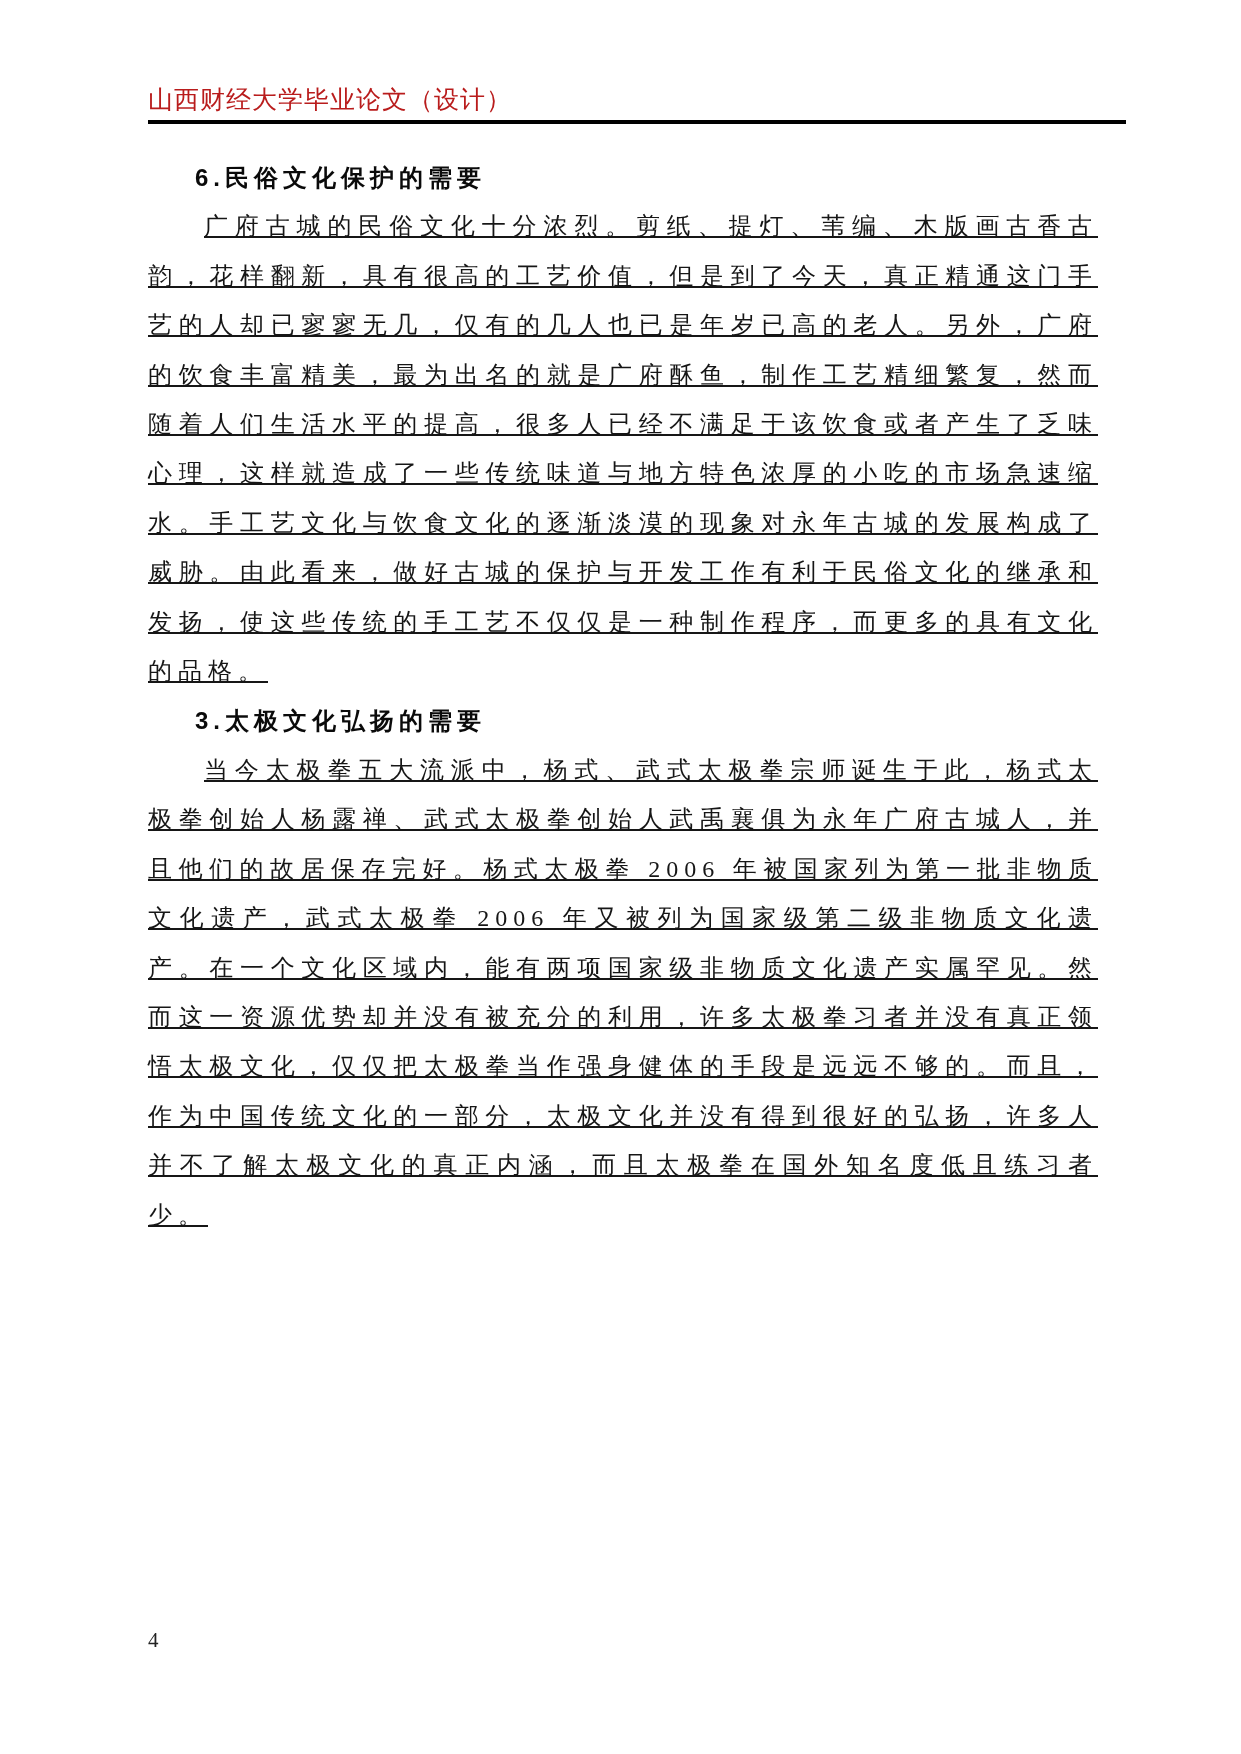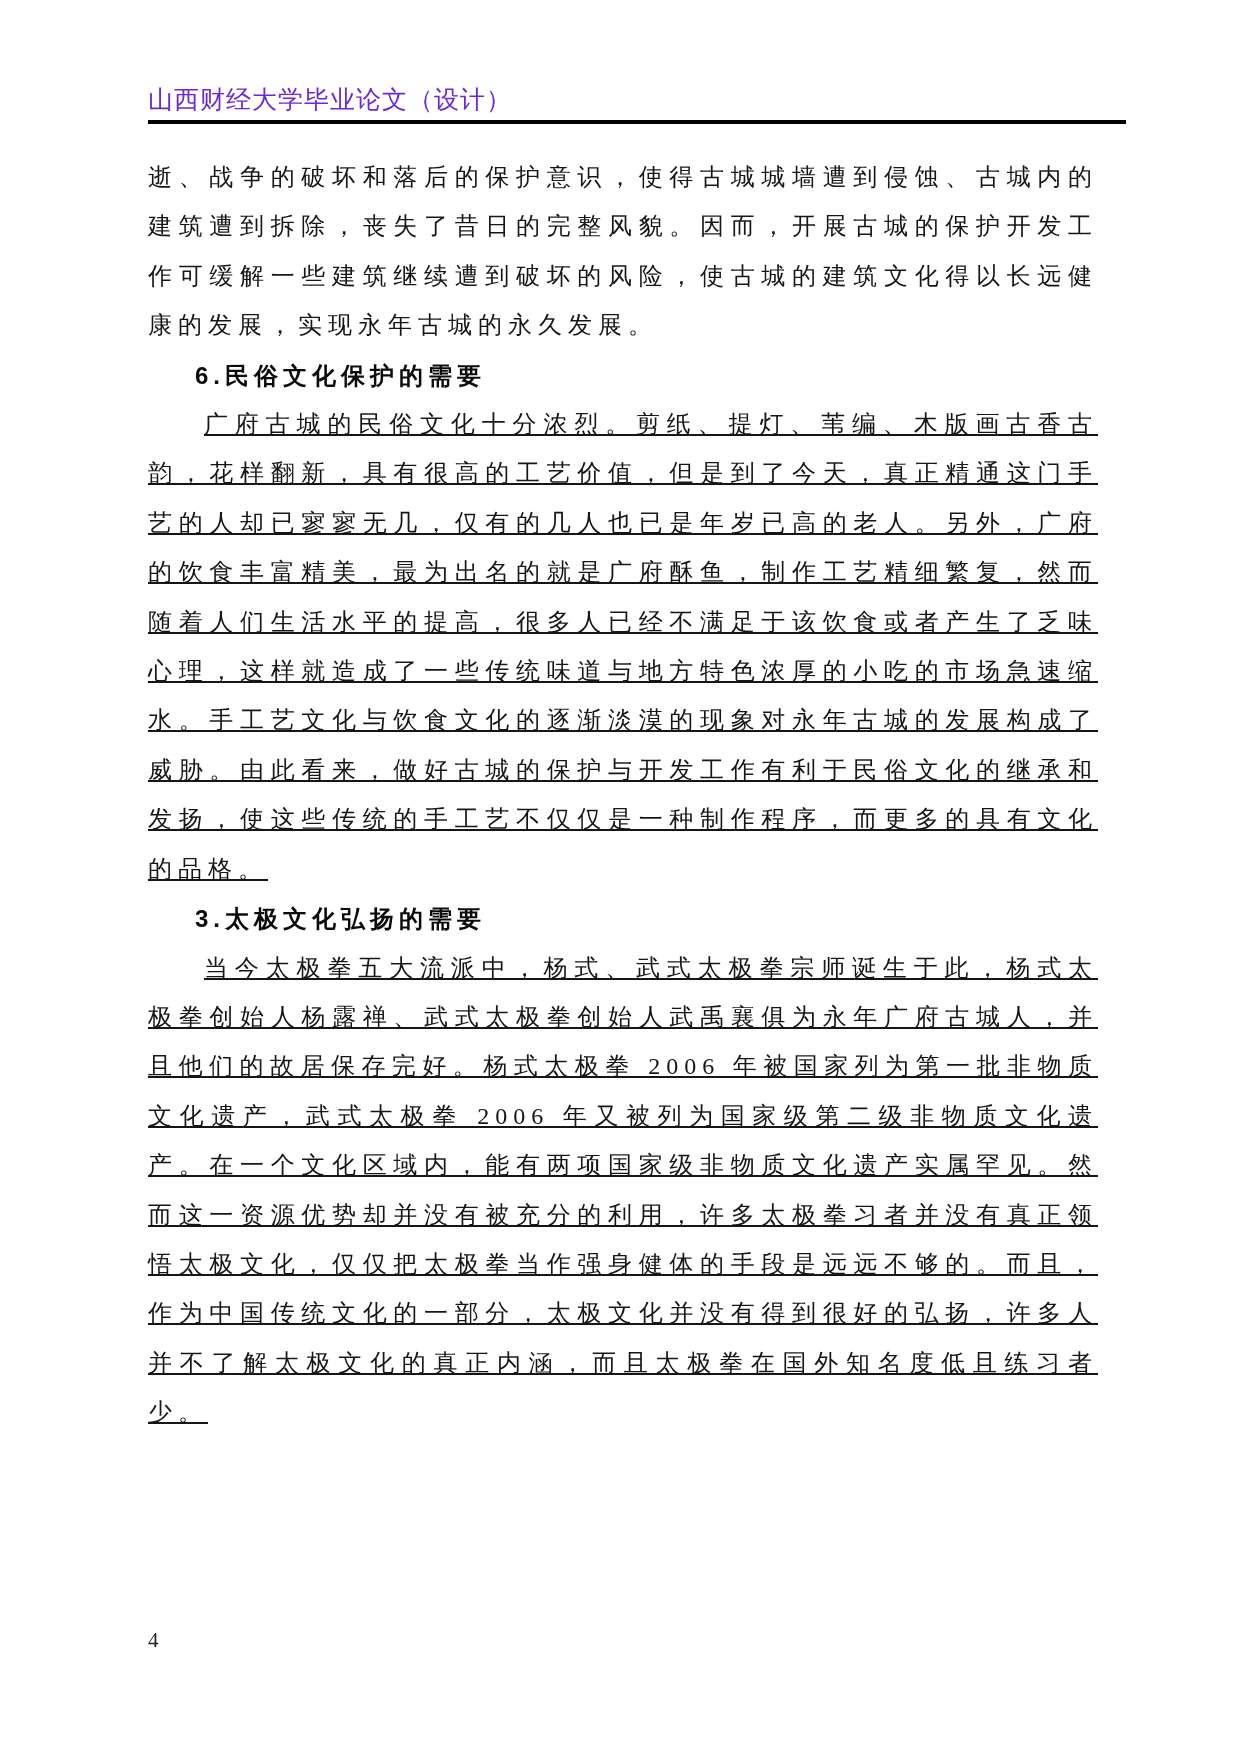--- a/index.html
+++ b/index.html
@@ -20,21 +20,21 @@
   .page-header {
     position: absolute;
     left: 148px;
     top: 84px;
     width: 978px;
   }
   .header-title {
     font-family: "Liberation Sans", "DejaVu Sans", sans-serif;
     font-size: 25px;
     letter-spacing: 1px;
-    color: #6d28d9;
+    color: #b91c1c;
     line-height: 30px;
   }
   .header-rule {
     margin-top: 6px;
     width: 978px;
     height: 4px;
     background: #000000;
   }
   
   .document-body {
@@ -81,21 +81,20 @@
 <body>
 
 <div class="page">
 
   <div class="page-header">
     <div class="header-title">山西财经大学毕业论文（设计）</div>
     <div class="header-rule"></div>
   </div>
 
   <div class="document-body">
-    <p class="para">逝、战争的破坏和落后的保护意识，使得古城城墙遭到侵蚀、古城内的建筑遭到拆除，丧失了昔日的完整风貌。因而，开展古城的保护开发工作可缓解一些建筑继续遭到破坏的风险，使古城的建筑文化得以长远健康的发展，实现永年古城的永久发展。</p>
     <h3 class="heading">6.民俗文化保护的需要</h3>
     <p class="para indent">广府古城的民俗文化十分浓烈。剪纸、提灯、苇编、木版画古香古韵，花样翻新，具有很高的工艺价值，但是到了今天，真正精通这门手艺的人却已寥寥无几，仅有的几人也已是年岁已高的老人。另外，广府的饮食丰富精美，最为出名的就是广府酥鱼，制作工艺精细繁复，然而随着人们生活水平的提高，很多人已经不满足于该饮食或者产生了乏味心理，这样就造成了一些传统味道与地方特色浓厚的小吃的市场急速缩水。手工艺文化与饮食文化的逐渐淡漠的现象对永年古城的发展构成了威胁。由此看来，做好古城的保护与开发工作有利于民俗文化的继承和发扬，使这些传统的手工艺不仅仅是一种制作程序，而更多的具有文化的品格。</p>
     <h3 class="heading">3.太极文化弘扬的需要</h3>
     <p class="para indent">当今太极拳五大流派中，杨式、武式太极拳宗师诞生于此，杨式太极拳创始人杨露禅、武式太极拳创始人武禹襄俱为永年广府古城人，并且他们的故居保存完好。杨式太极拳 2006 年被国家列为第一批非物质文化遗产，武式太极拳 2006 年又被列为国家级第二级非物质文化遗产。在一个文化区域内，能有两项国家级非物质文化遗产实属罕见。然而这一资源优势却并没有被充分的利用，许多太极拳习者并没有真正领悟太极文化，仅仅把太极拳当作强身健体的手段是远远不够的。而且，作为中国传统文化的一部分，太极文化并没有得到很好的弘扬，许多人并不了解太极文化的真正内涵，而且太极拳在国外知名度低且练习者少。</p>
   </div>
 
   <div class="page-footer">
     <span class="page-number">4</span>
   </div>
 

